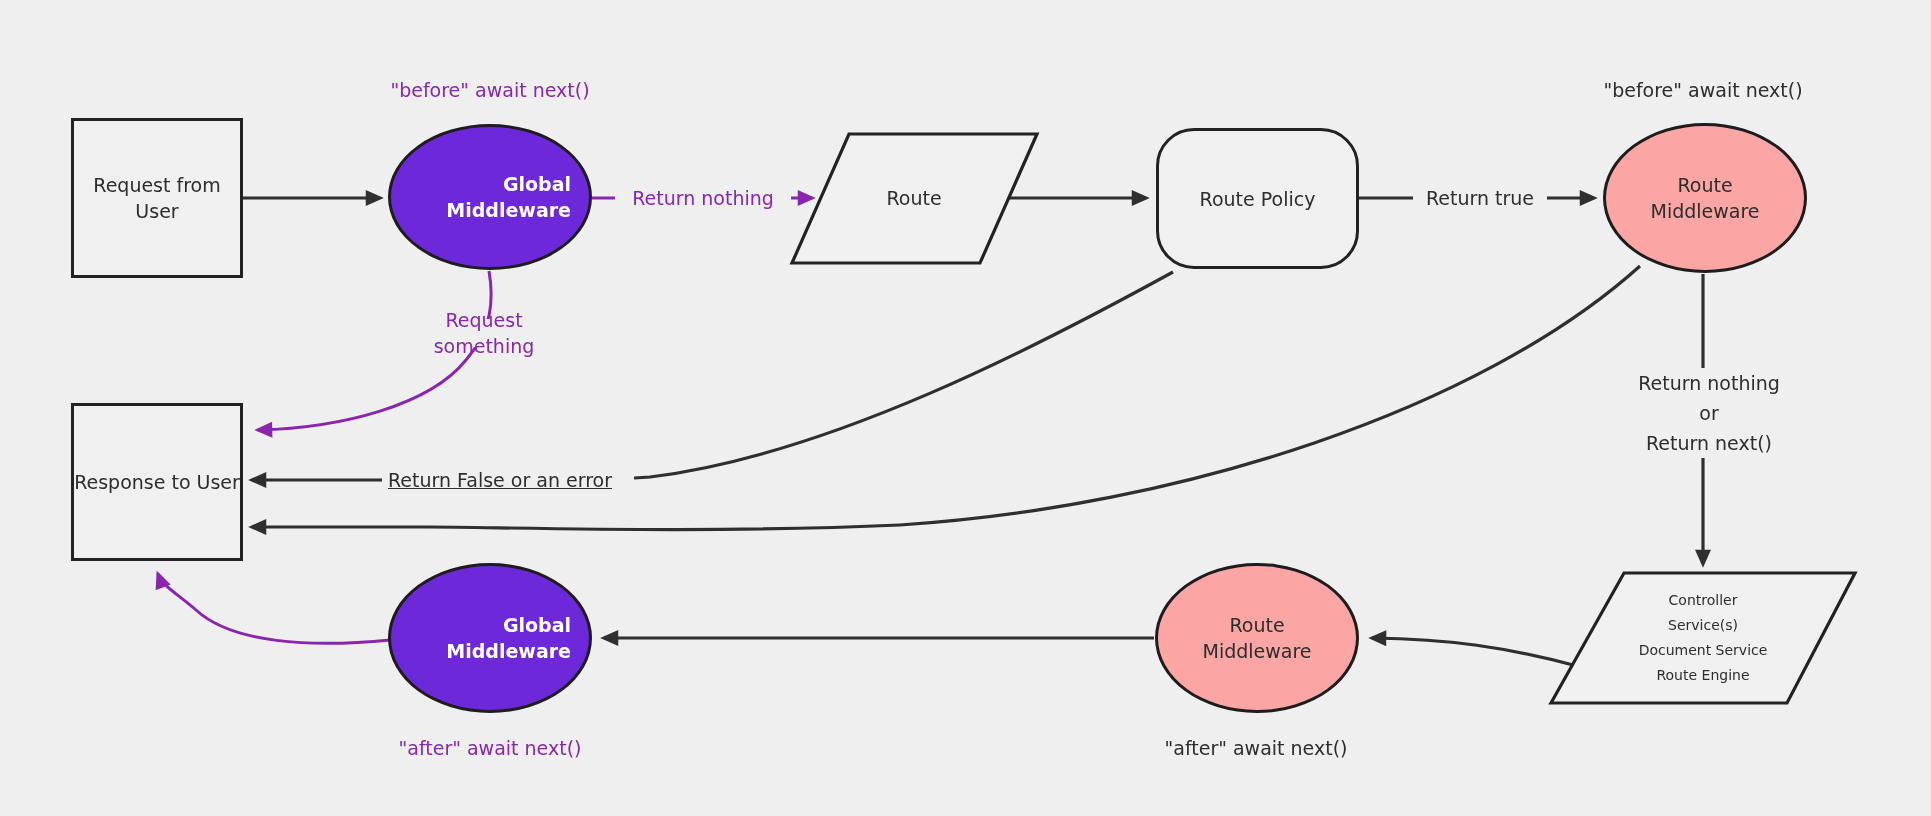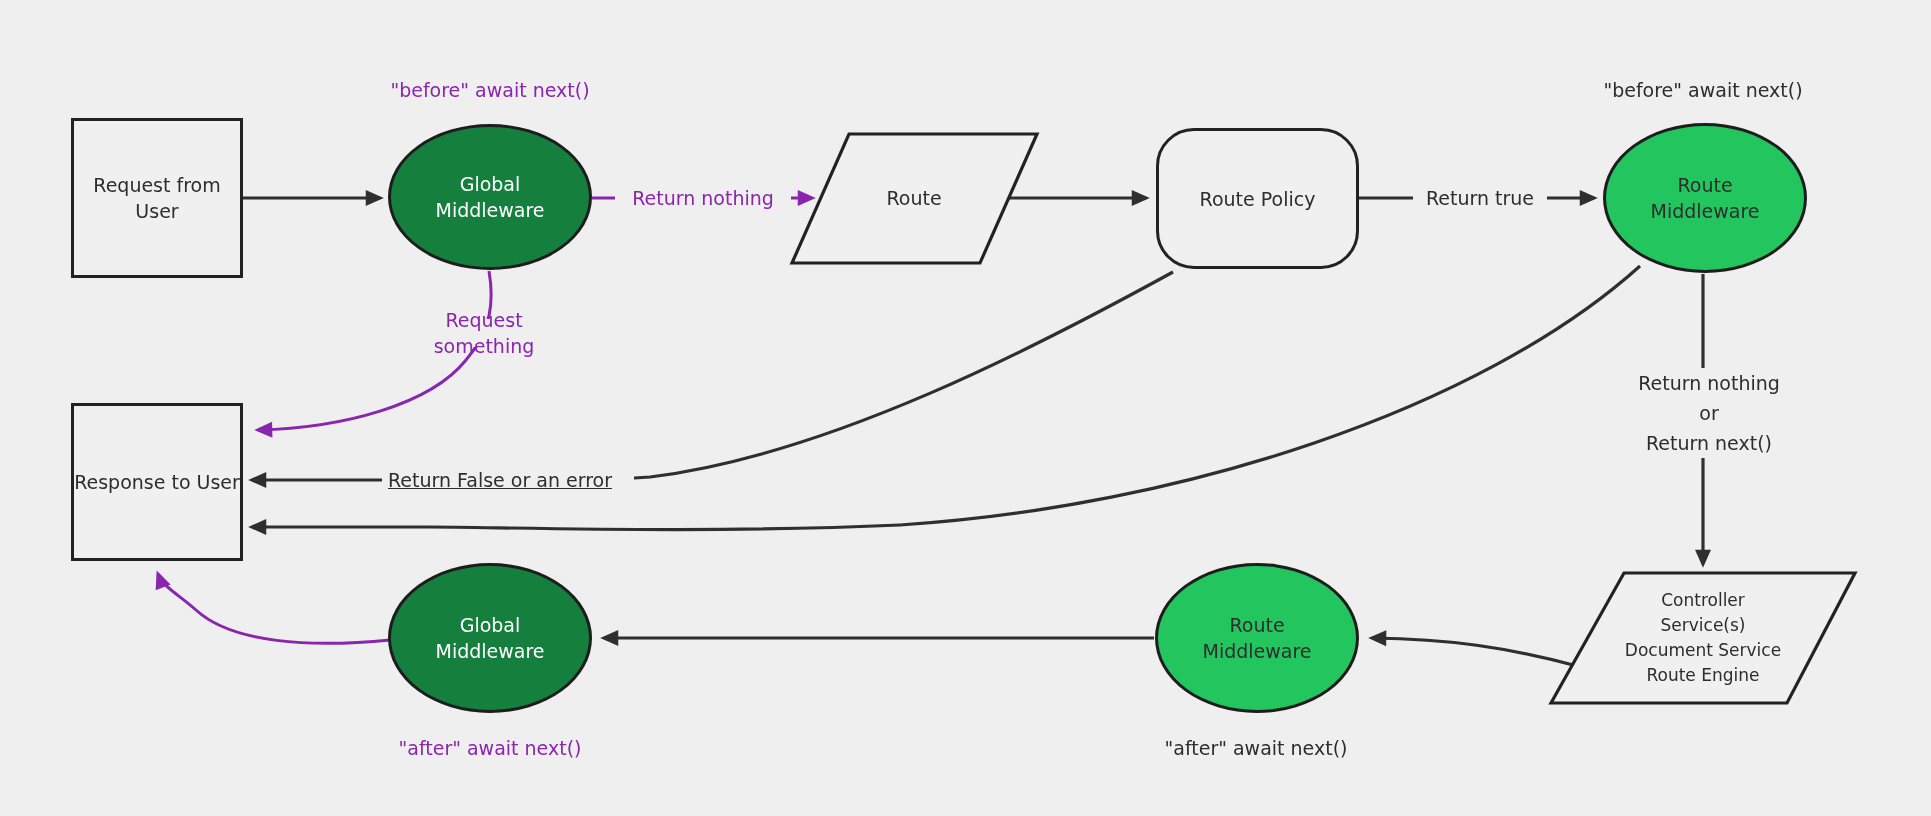--- a/index.html
+++ b/index.html
@@ -37,36 +37,37 @@
     border: 3px solid #222222;
     box-sizing: border-box;
   }
   .node-rounded {
     background: #f0f0f0;
     border: 3px solid #222222;
     border-radius: 38px;
     box-sizing: border-box;
   }
   .node-ellipse {
-    background: #22c55e;
+    background: #fca5a5;
     border: 3px solid #1d1d1d;
     border-radius: 50%;
     box-sizing: border-box;
     padding: 0 18px;
   }
   .node-ellipse.purple-fill {
-    background: #15803d;
+    background: #6d28d9;
     color: #ffffff;
-    font-weight: normal;
+    font-weight: bold;
+    text-align: right;
   }
   .edge-label.bg { background: #efefef; padding: 0 6px; }
   .edge-label.purple-text { color: #8926ad; }
   .edge-label.left-anchor { justify-content: flex-start; text-align: left; text-decoration: underline; }
   .stack { flex-direction: column; }
-  .para-label { font-size: 17px; line-height: 25px; flex-direction: column; }
+  .para-label { font-size: 14px; line-height: 25px; flex-direction: column; }
 </style>
 </head>
 <body>
 
 <div class="canvas">
 
   <svg class="edges-svg" viewBox="0 0 1931 816">
     <defs>
       <marker id="arrow-black" viewBox="0 0 10 10" refX="7.5" refY="5" markerUnits="userSpaceOnUse" markerWidth="21" markerHeight="19" orient="auto">
         <path d="M 0 0.8 L 9.5 5 L 0 9.2 z" fill="#2f2f2f"></path>

